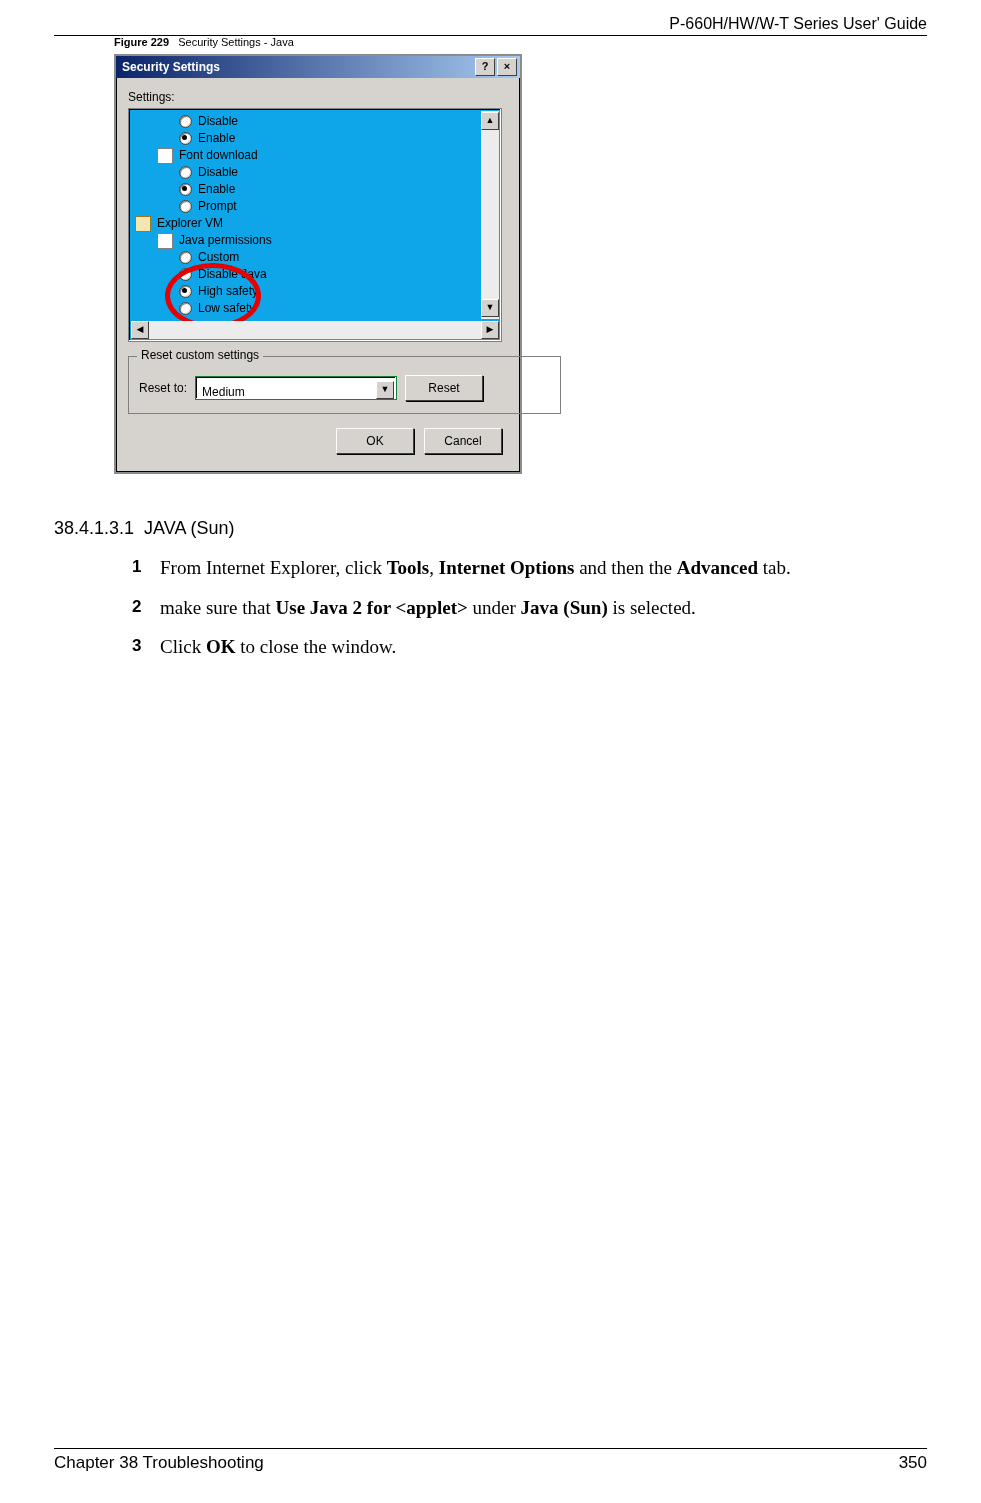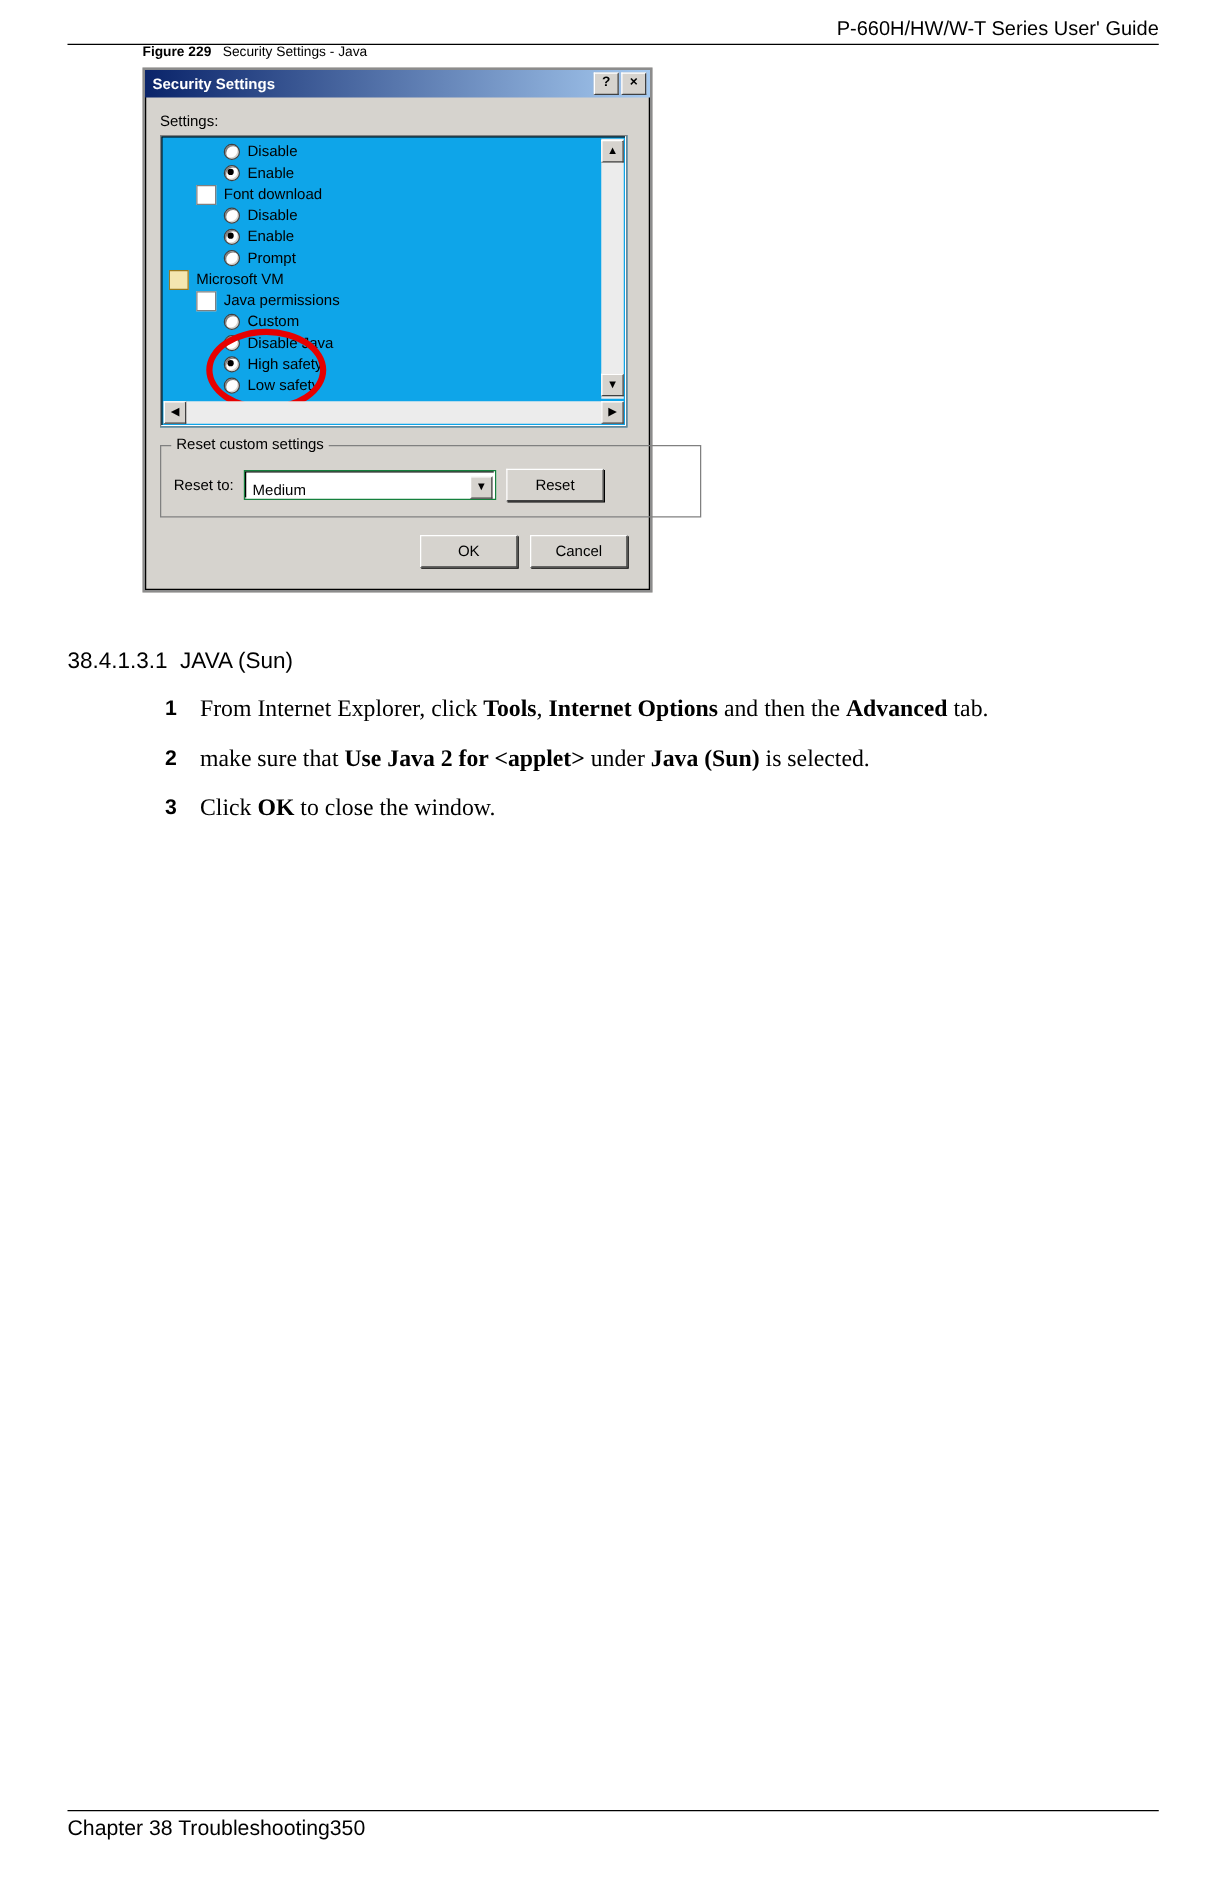--- a/index.html
+++ b/index.html
@@ -219,21 +219,21 @@
     position:absolute;
     left:-28px;top:1px;
     font-family: Arial, Helvetica, sans-serif;
     font-weight:700;
     font-size:17px;
   }
   .footer{
     position:absolute;
     left:54px;right:54px;bottom:30px;
     border-top:1.5px solid #000;
-    display:flex;
+    display:flex;justify-content:space-between;
     padding-top:4px;
     font-family: Arial, Helvetica, sans-serif;
     font-size:17px;
   }
 </style>
 </head>
 <body>
 
 <div class="page">
 
@@ -278,21 +278,21 @@
           <div class="node ind2">
               <span class="radio sel"></span>
               <span>Enable</span>
             </div>
           <div class="node ind2">
               <span class="radio"></span>
               <span>Prompt</span>
             </div>
           <div class="node ind0">
               <span class="foldicon"></span>
-              <span>Microsoft VM</span>
+              <span>Explorer VM</span>
             </div>
           <div class="node ind1">
               <span class="docicon"></span>
               <span>Java permissions</span>
             </div>
           <div class="node ind2">
               <span class="radio"></span>
               <span>Custom</span>
             </div>
           <div class="node ind2">

